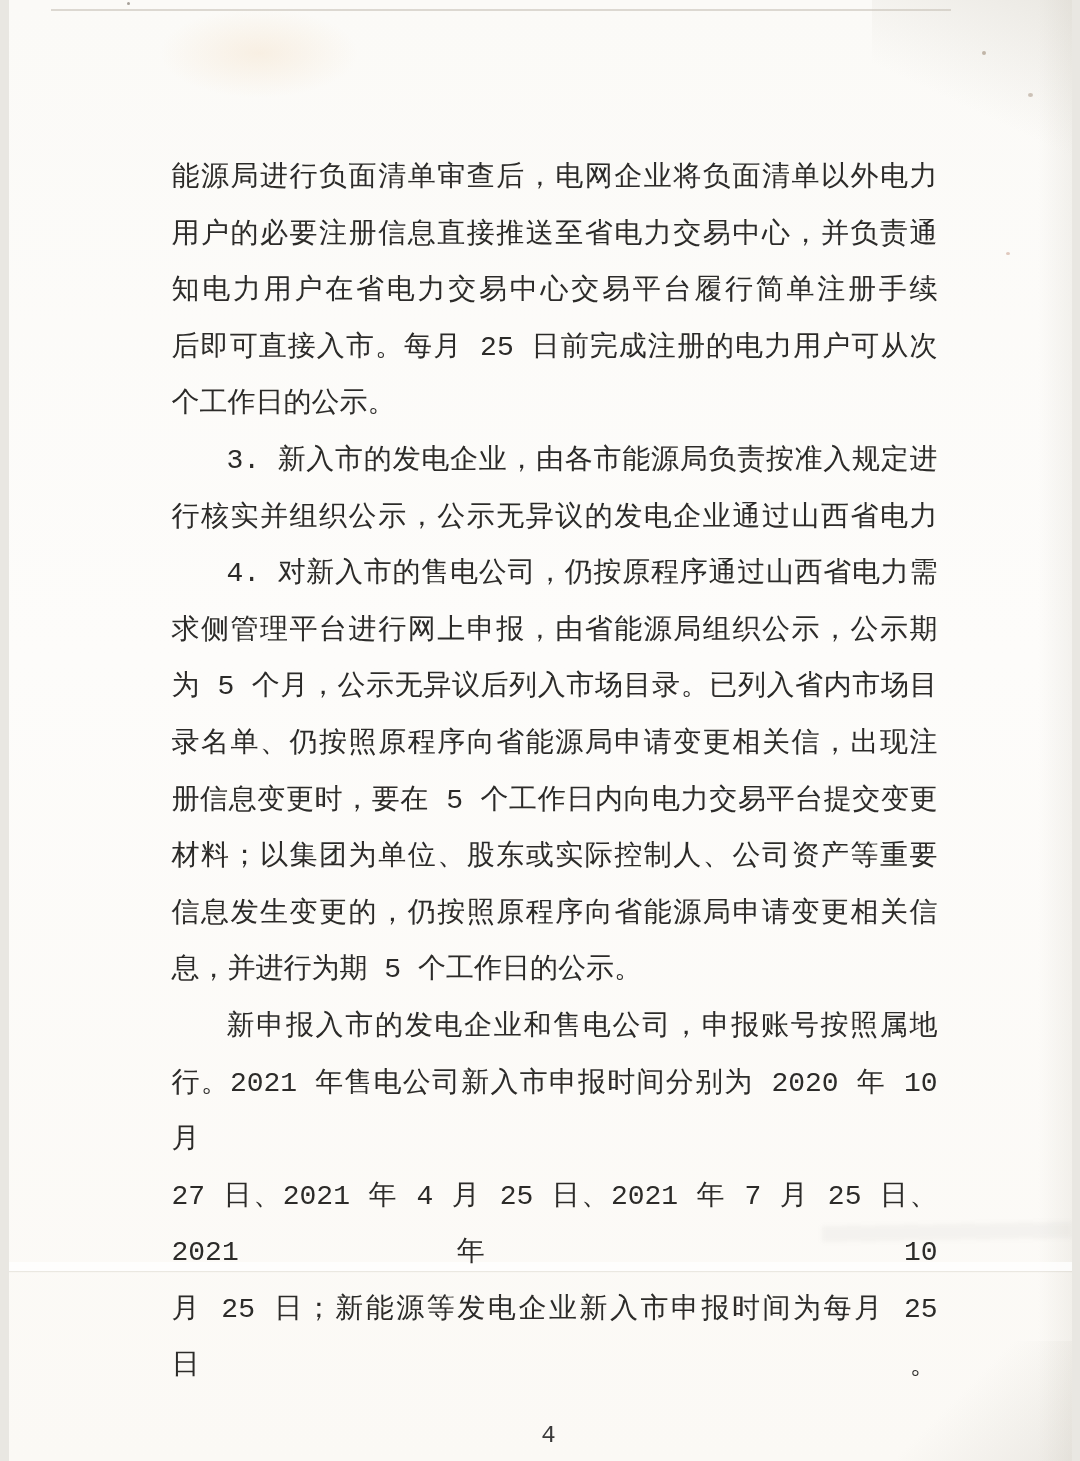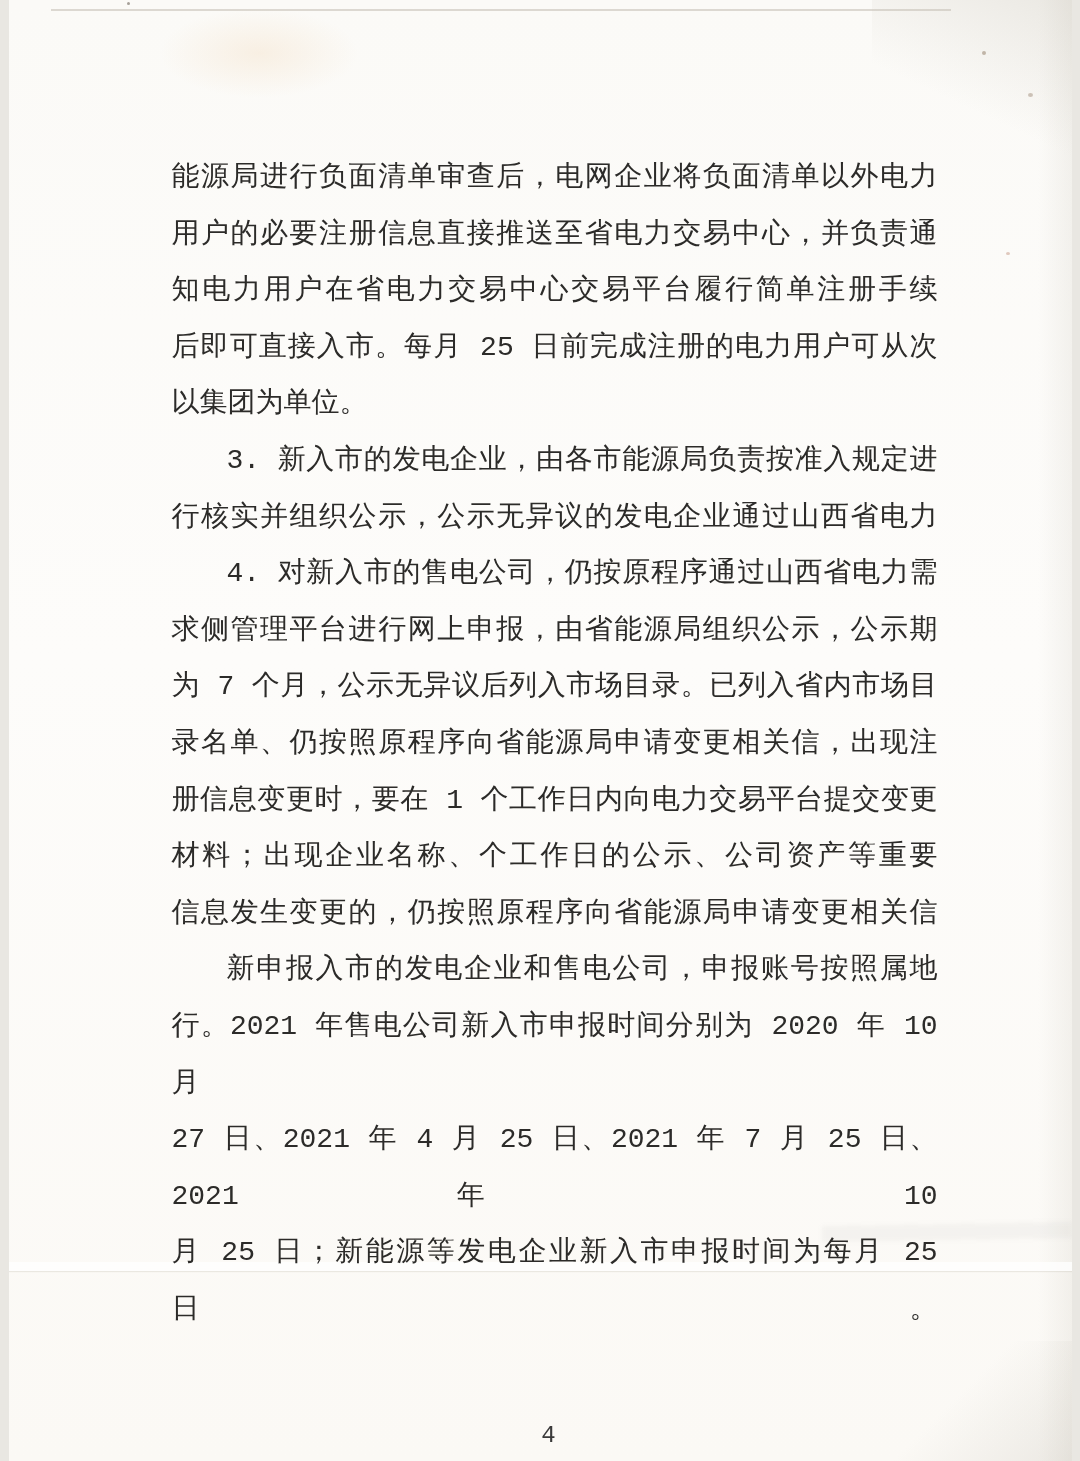--- a/index.html
+++ b/index.html
@@ -104,30 +104,31 @@
   <div class="speck s1"></div>
   <div class="speck s2"></div>
   <div class="speck s3"></div>
   <div class="speck s4"></div>
 
   <div class="text-block" id="text-block" style="color: rgb(44, 43, 41);">
       <div class="line">能源局进行负面清单审查后，电网企业将负面清单以外电力</div>
       <div class="line">用户的必要注册信息直接推送至省电力交易中心，并负责通</div>
       <div class="line">知电力用户在省电力交易中心交易平台履行简单注册手续</div>
       <div class="line">后即可直接入市。每月 25 日前完成注册的电力用户可从次</div>
-      <div class="line end">以集团为单位。</div>
+      <div class="line end">个工作日的公示。</div>
       <div class="line indent">3. 新入市的发电企业，由各市能源局负责按准入规定进</div>
       <div class="line">行核实并组织公示，公示无异议的发电企业通过山西省电力</div>
       <div class="line indent">4. 对新入市的售电公司，仍按原程序通过山西省电力需</div>
       <div class="line">求侧管理平台进行网上申报，由省能源局组织公示，公示期</div>
-      <div class="line">为 7 个月，公示无异议后列入市场目录。已列入省内市场目</div>
+      <div class="line">为 5 个月，公示无异议后列入市场目录。已列入省内市场目</div>
       <div class="line">录名单、仍按照原程序向省能源局申请变更相关信，出现注</div>
-      <div class="line">册信息变更时，要在 1 个工作日内向电力交易平台提交变更</div>
-      <div class="line">材料；出现企业名称、个工作日的公示、公司资产等重要</div>
+      <div class="line">册信息变更时，要在 5 个工作日内向电力交易平台提交变更</div>
+      <div class="line">材料；以集团为单位、股东或实际控制人、公司资产等重要</div>
       <div class="line">信息发生变更的，仍按照原程序向省能源局申请变更相关信</div>
+      <div class="line end">息，并进行为期 5 个工作日的公示。</div>
       <div class="line indent">新申报入市的发电企业和售电公司，申报账号按照属地</div>
       <div class="line">行。2021 年售电公司新入市申报时间分别为 2020 年 10 月</div>
       <div class="line">27 日、2021 年 4 月 25 日、2021 年 7 月 25 日、2021 年 10</div>
       <div class="line">月 25 日；新能源等发电企业新入市申报时间为每月 25 日。</div>
     </div>
 
   <div class="page-number">4</div>
 
 </div>
 

